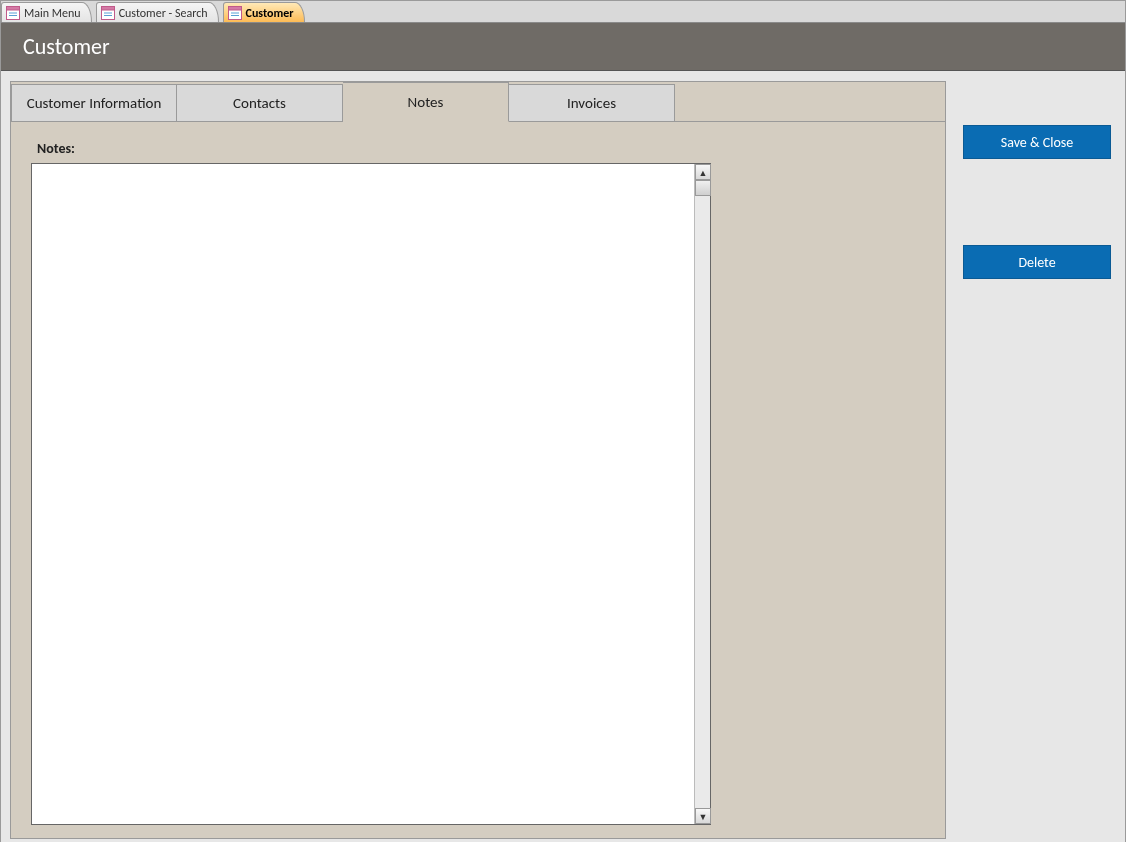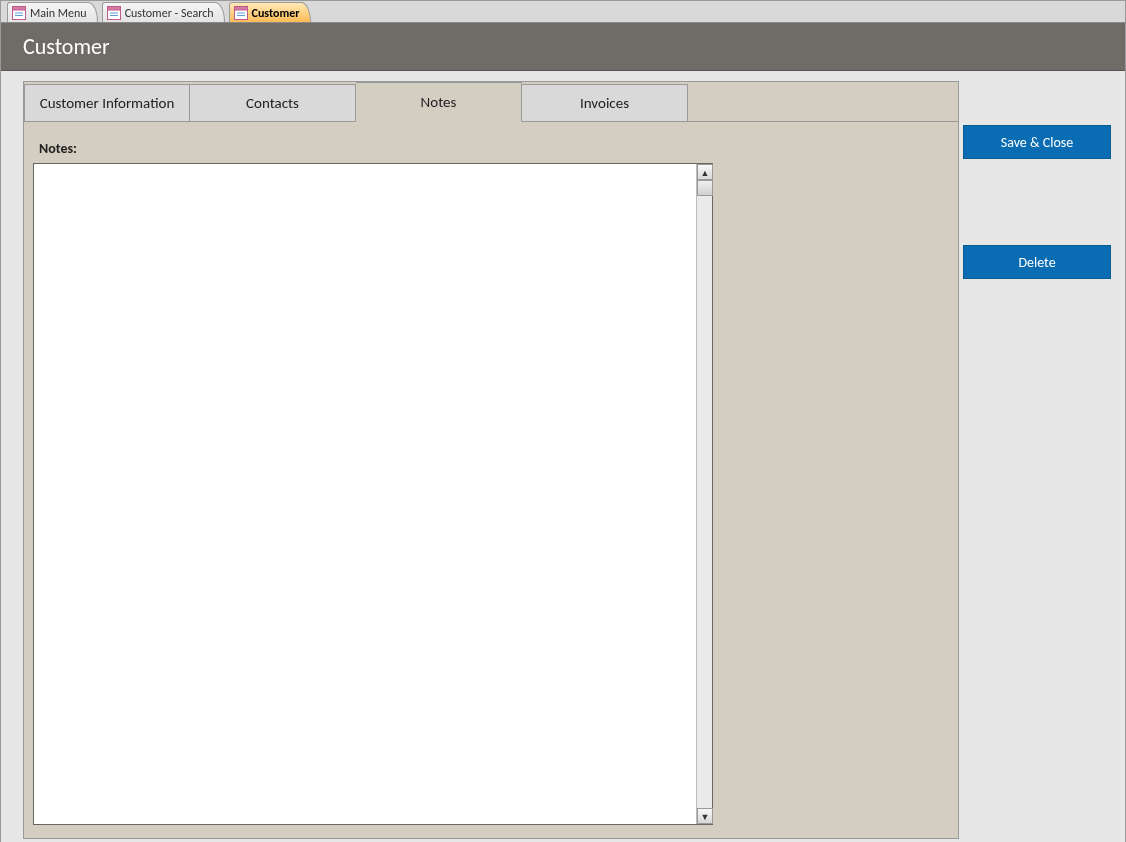--- a/index.html
+++ b/index.html
@@ -18,21 +18,20 @@
     border: 1px solid #9a9a9a;
   }
 
   
   .doc-tabs {
     display: flex;
     align-items: flex-end;
     height: 22px;
     background: #d9d9d9;
     border-bottom: 1px solid #8a8a8a;
-    padding-left: 6px;
     gap: 4px;
   }
   .doc-tab {
     display: flex;
     align-items: center;
     height: 20px;
     padding: 0 10px 0 4px;
     background: linear-gradient(#f5f5f5, #e4e4e4);
     border: 1px solid #9a9a9a;
     border-bottom: none;
@@ -69,21 +68,21 @@
 
   
   .main {
     position: relative;
     height: calc(842px - 22px - 48px);
     background: #e7e7e7;
   }
 
   .form-panel {
     position: absolute;
-    left: 22px;
+    left: 9px;
     top: 10px;
     width: 936px;
     height: 758px;
     background: #d4cdc1;
     border: 1px solid #9a9a9a;
   }
 
   
   .tab-row {
     display: flex;
@@ -114,21 +113,21 @@
   }
   .tab-row-rest {
     flex: 1;
     border-bottom: 1px solid #9a9a9a;
   }
 
   .form-body {
     position: absolute;
     left: 0; right: 0;
     top: 40px; bottom: 0;
-    padding: 18px 20px 10px 9px;
+    padding: 18px 20px 10px 20px;
   }
   .notes-label {
     font-size: 14px;
     font-weight: bold;
     color: #222;
     margin: 0 0 6px 6px;
   }
   .notes-area-wrap {
     position: relative;
     width: 680px;

